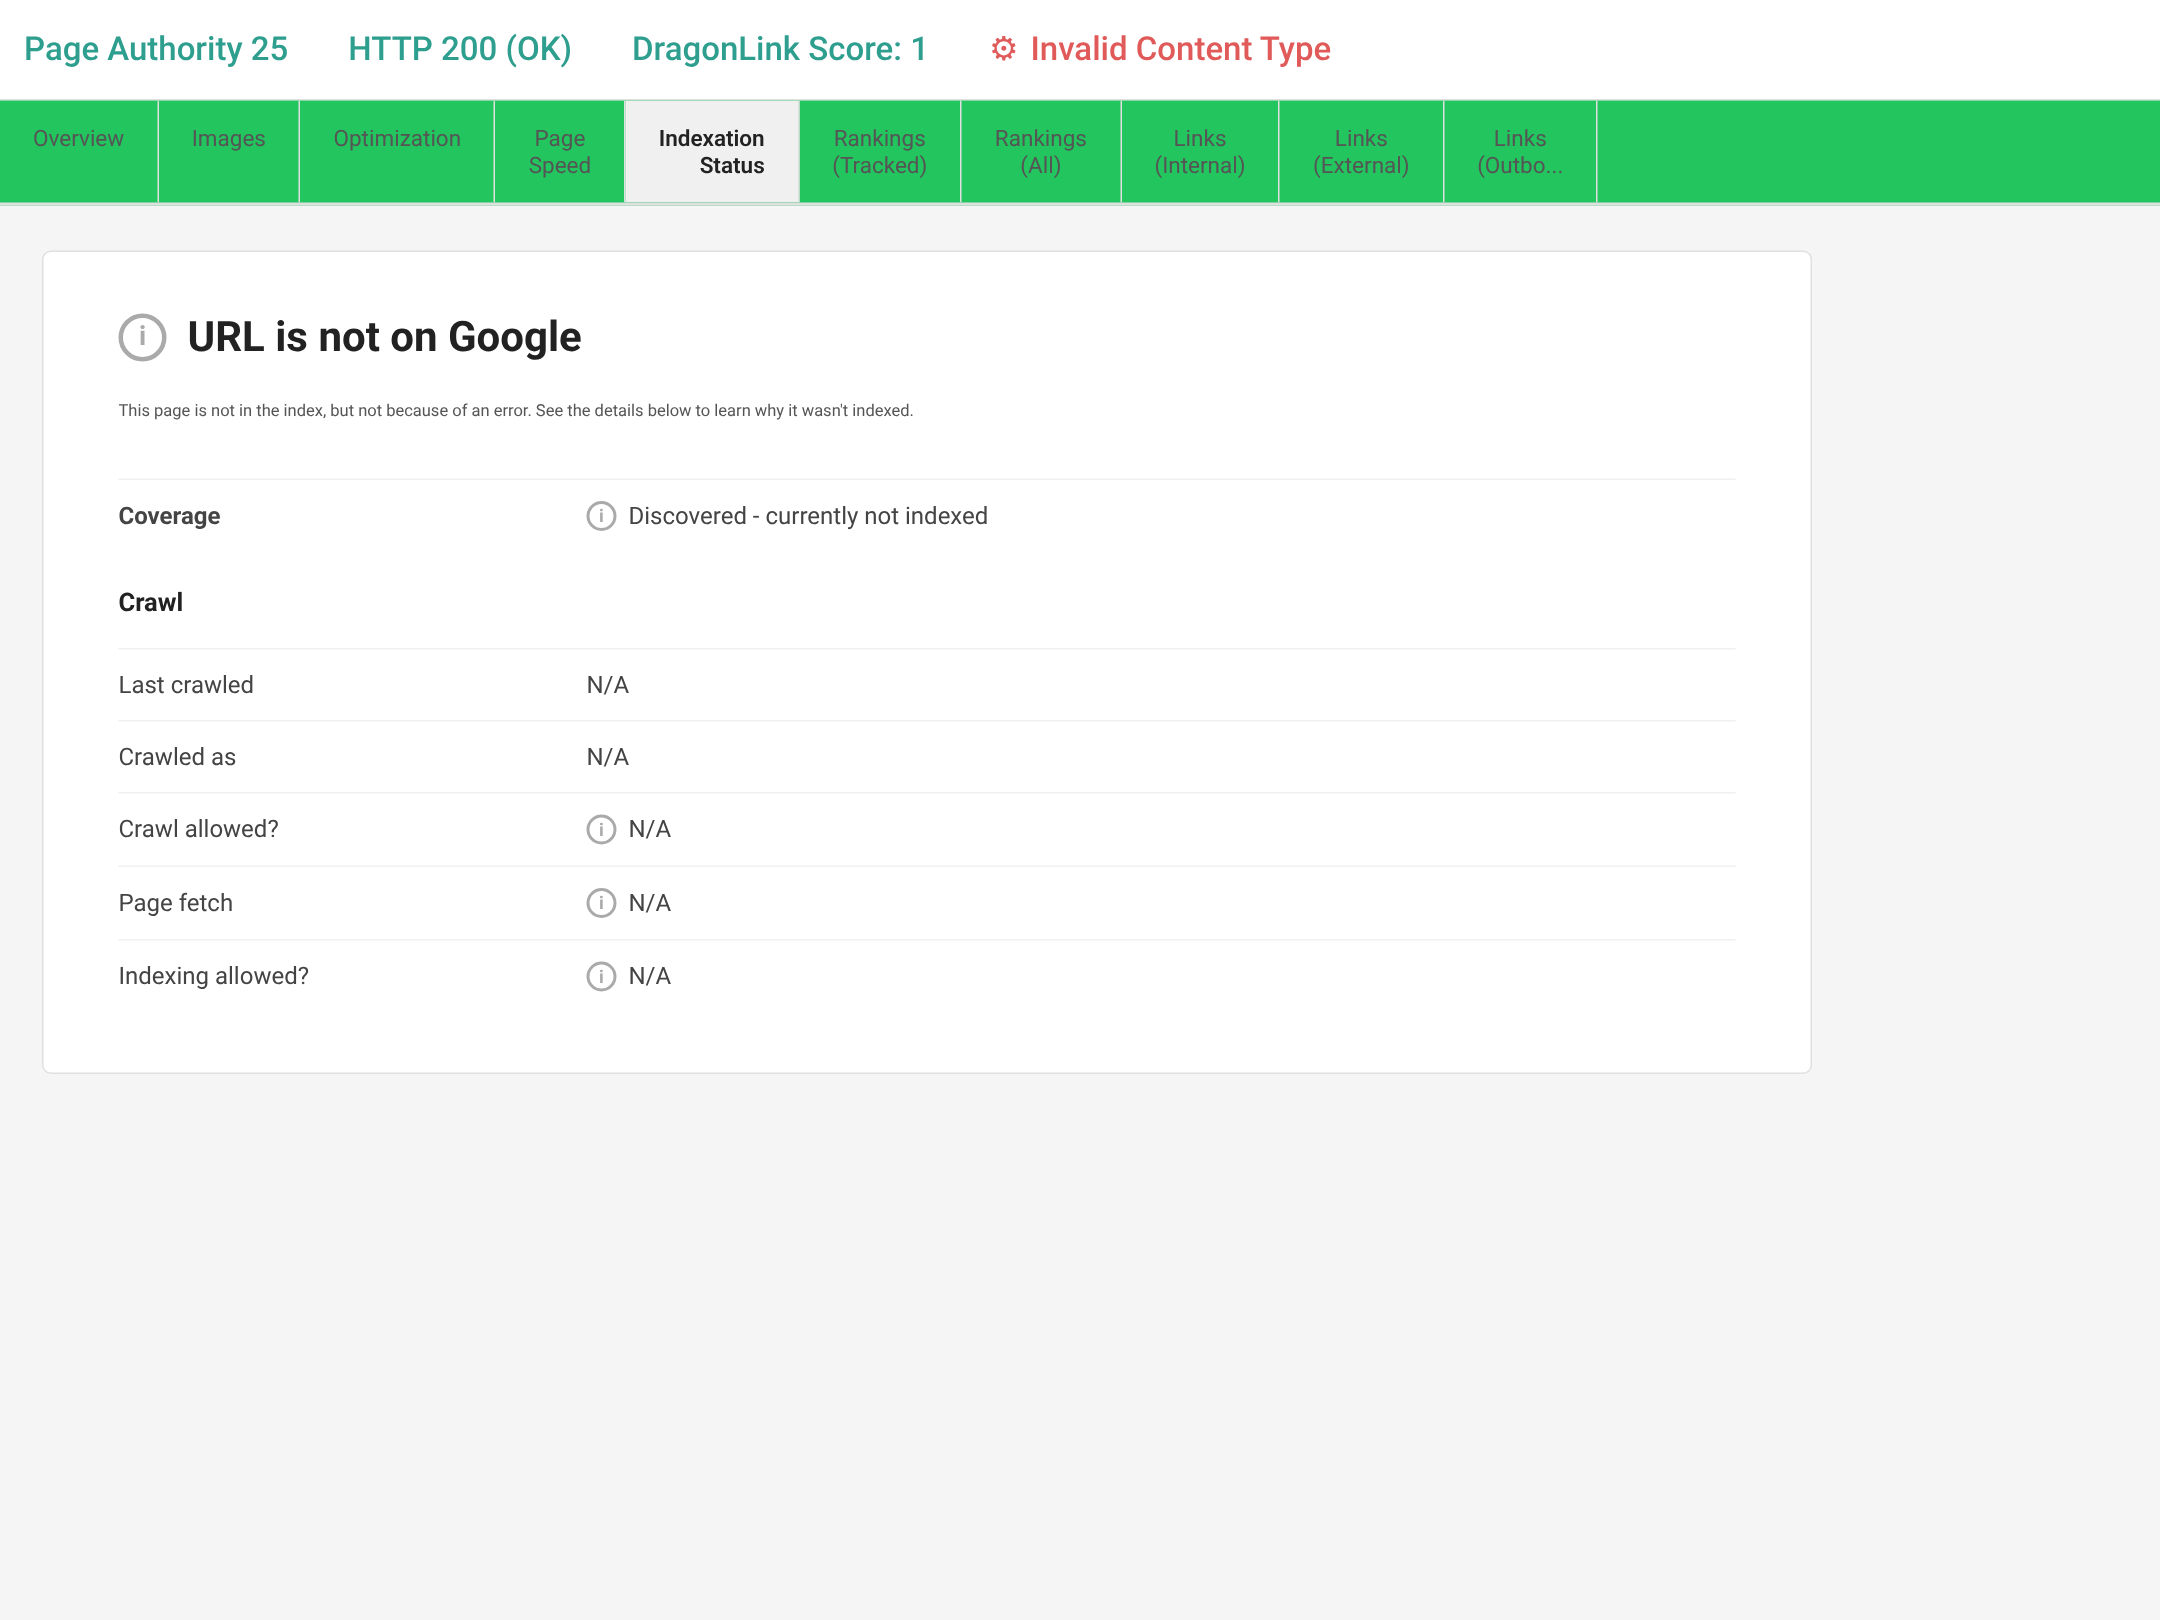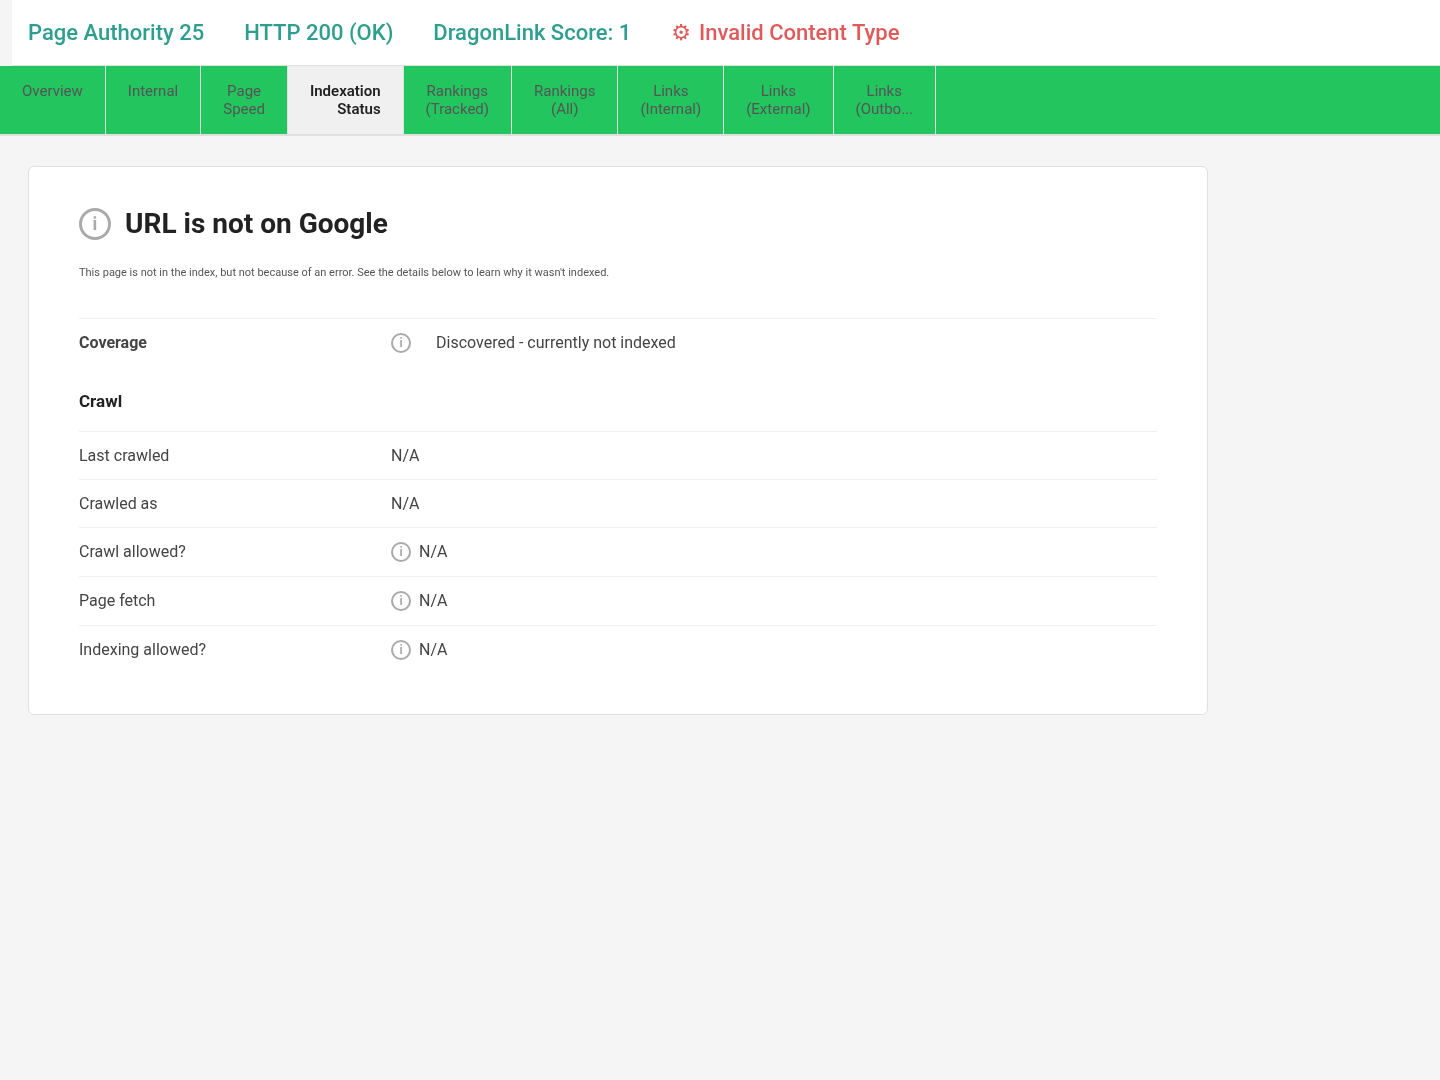--- a/index.html
+++ b/index.html
@@ -17,21 +17,20 @@
     }
 
     
     .status-bar {
       background: #fff;
       padding: 20px 16px;
       display: flex;
       align-items: center;
       gap: 40px;
       border-bottom: 1px solid #e0e0e0;
-      margin-left: 12px;
     }
 
     .status-item {
       font-size: 22px;
       font-weight: 500;
       color: #2e9e8e;
       text-decoration: none;
     }
 
     .status-item.error {
@@ -151,21 +150,20 @@
     .data-value {
       display: flex;
       align-items: center;
       gap: 8px;
       color: #444;
     }
 
     .coverage-value {
       font-size: 16px;
       color: #444;
-      margin-left: 17px;
     }
 
     .info-circle-small {
       width: 20px;
       height: 20px;
       border-radius: 50%;
       border: 2px solid #aaa;
       display: flex;
       align-items: center;
       justify-content: center;
@@ -187,21 +185,22 @@
   <span class="status-item">HTTP 200 (OK)</span>
   <span class="status-item">DragonLink Score: 1</span>
   <span class="status-item error">
     <span class="gear-icon">⚙</span>
     <span>Invalid Content Type</span>
   </span>
 </div>
 
 <div class="tab-nav">
   <div class="tab-item">Overview</div>
-  <div class="tab-item">Internal</div>
+  <div class="tab-item">Images</div>
+  <div class="tab-item">Optimization</div>
   <div class="tab-item">Page<br>Speed</div>
   <div class="tab-item active">Indexation<br>Status</div>
   <div class="tab-item">Rankings<br>(Tracked)</div>
   <div class="tab-item">Rankings<br>(All)</div>
   <div class="tab-item">Links<br>(Internal)</div>
   <div class="tab-item">Links<br>(External)</div>
   <div class="tab-item">Links<br>(Outbo...</div>
 </div>
 
 <div class="main-content">

